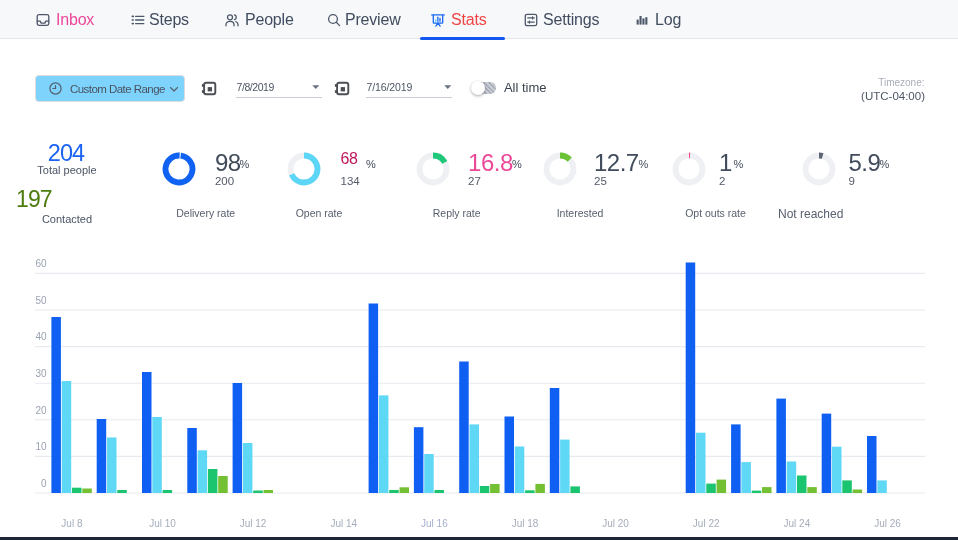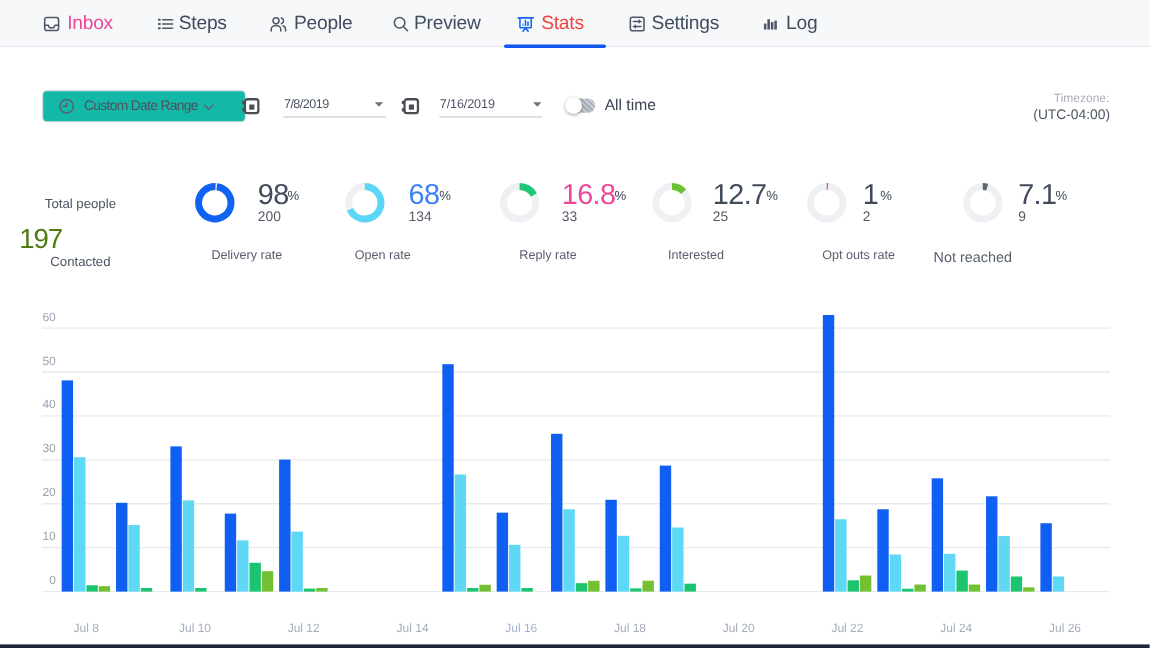--- a/index.html
+++ b/index.html
@@ -50,21 +50,21 @@
         <g fill="#4c5768">
           <rect x="1.6" y="6.6" width="2.1" height="5"></rect>
           <rect x="4.5" y="3" width="2.1" height="8.6"></rect>
           <rect x="7.4" y="5.4" width="2.1" height="6.2"></rect>
           <rect x="10.3" y="4.2" width="2.1" height="7.4"></rect>
         </g>
       </svg></div>
 <div style="position:absolute;left:655px;top:12px;font-size:16px;line-height:1;color:#414d5f;letter-spacing:-0.2px">Log</div>
 <div style="position:absolute;left:420px;top:36.5px;width:85px;height:3.5px;border-radius:2px;background:#1257f0"></div>
 
-<div style="position:absolute;left:35px;top:74.5px;width:170px;height:27px;border:1px solid #d9dce2;border-radius:4px;background:#14b8a6;box-sizing:border-box">
+<div style="position:absolute;left:35px;top:74.5px;width:150px;height:27px;border:1px solid #d9dce2;border-radius:4px;background:#7dd3fc;box-sizing:border-box">
 <svg width="13" height="13" viewBox="0 0 13 13" style="position:absolute;left:13px;top:6.5px">
         <circle cx="6.5" cy="6.5" r="5.6" stroke="#555e6d" stroke-width="1.2" fill="none"></circle>
         <path d="M6.5 3.5v3h-2.6" stroke="#555e6d" stroke-width="1.2" fill="none" stroke-linecap="round"></path>
       </svg>
 <div style="position:absolute;left:34px;top:8.2px;font-size:11.5px;line-height:1;color:#4a5260;letter-spacing:-0.55px">Custom Date Range</div>
 <svg width="8" height="5" viewBox="0 0 8 5" style="position:absolute;left:134px;top:11px">
         <path d="M0.5 0.5L4 4L7.5 0.5" stroke="#5b6472" stroke-width="1.3" fill="none" stroke-linecap="round"></path>
       </svg>
 </div>
 <svg width="16" height="15" viewBox="0 0 16 15" style="position:absolute;left:201px;top:81px">
@@ -88,47 +88,48 @@
 <svg width="7.5" height="4.3" viewBox="0 0 7.5 4.3" style="position:absolute;left:443.6px;top:85.3px">
       <path d="M0.3 0.3L3.75 3.9L7.2 0.3Z" fill="#6a7280"></path>
     </svg>
 <div style="position:absolute;left:365.8px;top:97px;width:86px;height:1px;background:#c9cdd3"></div>
 <div style="position:absolute;left:471.9px;top:82px;width:24.5px;height:11.8px;border-radius:6px;background:repeating-linear-gradient(45deg,#a8aeb9 0,#a8aeb9 1.6px,#c8ccd3 1.6px,#c8ccd3 3.2px)"></div>
 <div style="position:absolute;left:470.9px;top:80.7px;width:14.4px;height:14.4px;border-radius:50%;background:#fff;box-shadow:0 1px 3px rgba(0,0,0,0.35)"></div>
 <div style="position:absolute;left:503.9px;top:81.2px;font-size:13px;line-height:1;color:#3a4350">All time</div>
 <div style="position:absolute;right:33.5px;top:77.5px;font-size:10px;line-height:1;color:#a9aeb9">Timezone:</div>
 <div style="position:absolute;right:33px;top:91.2px;font-size:11.5px;line-height:1;color:#4d5564">(UTC-04:00)</div>
 
+<div style="position:absolute;left:16px;top:142.4px;width:100px;text-align:center;font-size:23.5px;line-height:1;color:#1b64f2;letter-spacing:-0.9px">204</div>
 <div style="position:absolute;left:17px;top:165.2px;width:100px;text-align:center;font-size:11px;line-height:1;color:#4a5464">Total people</div>
 <div style="position:absolute;left:16px;top:188.3px;width:100px;text-align:left;font-size:23px;line-height:1;color:#4d7c0f;letter-spacing:-0.9px">197</div>
 <div style="position:absolute;left:17px;top:213.7px;width:100px;text-align:center;font-size:11px;line-height:1;color:#4a5464">Contacted</div>
 
 <svg width="34" height="34" viewBox="0 0 34 34" style="position:absolute;left:161.7px;top:151.7px">
       <circle cx="17" cy="17" r="13.5" stroke="#eef0f3" stroke-width="5.8" fill="none"></circle>
       <circle cx="17" cy="17" r="13.5" stroke="#1062f2" stroke-width="5.8" fill="none" stroke-dasharray="83.13 84.82" transform="rotate(-82.8 17 17)"></circle>
     </svg>
 <div style="position:absolute;left:214.9px;top:151.0px;font-size:24px;line-height:1;color:#414b5c;letter-spacing:-0.5px">98</div>
 <div style="position:absolute;left:239.5px;top:159.2px;font-size:11px;line-height:1;color:#414b5c">%</div>
 <div style="position:absolute;left:214.9px;top:176.1px;font-size:11.5px;line-height:1;color:#525a68">200</div>
 <div style="position:absolute;left:135.7px;top:208.2px;width:140px;text-align:center;font-size:10.5px;line-height:1;color:#58606e">Delivery rate</div>
 <svg width="34" height="34" viewBox="0 0 34 34" style="position:absolute;left:286.6px;top:151.7px">
       <circle cx="17" cy="17" r="13.5" stroke="#eef0f3" stroke-width="5.8" fill="none"></circle>
       <circle cx="17" cy="17" r="13.5" stroke="#5cd6f6" stroke-width="5.8" fill="none" stroke-dasharray="57.68 84.82" transform="rotate(-90 17 17)"></circle>
     </svg>
-<div style="position:absolute;left:340.5px;top:151.0px;font-size:24px;line-height:1;color:#3b82f6;letter-spacing:-0.5px">68</div>
+<div style="position:absolute;left:340.5px;top:151.0px;font-size:16px;line-height:1;color:#be185d;letter-spacing:-0.5px">68</div>
 <div style="position:absolute;left:366.0px;top:159.2px;font-size:11px;line-height:1;color:#414b5c">%</div>
 <div style="position:absolute;left:340.5px;top:176.1px;font-size:11.5px;line-height:1;color:#525a68">134</div>
 <div style="position:absolute;left:249px;top:208.2px;width:140px;text-align:center;font-size:10.5px;line-height:1;color:#58606e">Open rate</div>
 <svg width="34" height="34" viewBox="0 0 34 34" style="position:absolute;left:416.2px;top:151.7px">
       <circle cx="17" cy="17" r="13.5" stroke="#eef0f3" stroke-width="5.8" fill="none"></circle>
       <circle cx="17" cy="17" r="13.5" stroke="#1ec878" stroke-width="5.8" fill="none" stroke-dasharray="14.25 84.82" transform="rotate(-90 17 17)"></circle>
     </svg>
 <div style="position:absolute;left:468.1px;top:151.0px;font-size:24px;line-height:1;color:#ec4899;letter-spacing:-0.5px">16.8</div>
 <div style="position:absolute;left:512.0px;top:159.2px;font-size:11px;line-height:1;color:#414b5c">%</div>
-<div style="position:absolute;left:468.1px;top:176.1px;font-size:11.5px;line-height:1;color:#525a68">33</div>
+<div style="position:absolute;left:468.1px;top:176.1px;font-size:11.5px;line-height:1;color:#525a68">27</div>
 <div style="position:absolute;left:386.7px;top:208.2px;width:140px;text-align:center;font-size:10.5px;line-height:1;color:#58606e">Reply rate</div>
 <svg width="34" height="34" viewBox="0 0 34 34" style="position:absolute;left:543.4px;top:151.7px">
       <circle cx="17" cy="17" r="13.5" stroke="#eef0f3" stroke-width="5.8" fill="none"></circle>
       <circle cx="17" cy="17" r="13.5" stroke="#6cc235" stroke-width="5.8" fill="none" stroke-dasharray="10.77 84.82" transform="rotate(-90 17 17)"></circle>
     </svg>
 <div style="position:absolute;left:594.0px;top:151.0px;font-size:24px;line-height:1;color:#414b5c;letter-spacing:-0.5px">12.7</div>
 <div style="position:absolute;left:638.5px;top:159.2px;font-size:11px;line-height:1;color:#414b5c">%</div>
 <div style="position:absolute;left:594.0px;top:176.1px;font-size:11.5px;line-height:1;color:#525a68">25</div>
 <div style="position:absolute;left:510.0px;top:208.2px;width:140px;text-align:center;font-size:10.5px;line-height:1;color:#58606e">Interested</div>
 <svg width="34" height="34" viewBox="0 0 34 34" style="position:absolute;left:672.0px;top:151.7px">
@@ -136,21 +137,21 @@
       <circle cx="17" cy="17" r="13.5" stroke="#f2408a" stroke-width="5.8" fill="none" stroke-dasharray="1.02 84.82" transform="rotate(-90 17 17)"></circle>
     </svg>
 <div style="position:absolute;left:719.0px;top:151.0px;font-size:24px;line-height:1;color:#414b5c;letter-spacing:-0.5px">1</div>
 <div style="position:absolute;left:733.5px;top:159.2px;font-size:11px;line-height:1;color:#414b5c">%</div>
 <div style="position:absolute;left:719.0px;top:176.1px;font-size:11.5px;line-height:1;color:#525a68">2</div>
 <div style="position:absolute;left:645.5px;top:208.2px;width:140px;text-align:center;font-size:10.5px;line-height:1;color:#58606e">Opt outs rate</div>
 <svg width="34" height="34" viewBox="0 0 34 34" style="position:absolute;left:802.0px;top:151.7px">
       <circle cx="17" cy="17" r="13.5" stroke="#eef0f3" stroke-width="5.8" fill="none"></circle>
       <circle cx="17" cy="17" r="13.5" stroke="#5e6575" stroke-width="5.8" fill="none" stroke-dasharray="3.73 84.82" transform="rotate(-90 17 17)"></circle>
     </svg>
-<div style="position:absolute;left:848.5px;top:151.0px;font-size:24px;line-height:1;color:#414b5c;letter-spacing:-0.5px">7.1</div>
+<div style="position:absolute;left:848.5px;top:151.0px;font-size:24px;line-height:1;color:#414b5c;letter-spacing:-0.5px">5.9</div>
 <div style="position:absolute;left:879.5px;top:159.2px;font-size:11px;line-height:1;color:#414b5c">%</div>
 <div style="position:absolute;left:848.5px;top:176.1px;font-size:11.5px;line-height:1;color:#525a68">9</div>
 <div style="position:absolute;left:778px;top:208.2px;width:140px;text-align:left;font-size:12px;line-height:1;color:#58606e">Not reached</div>
 <svg width="958" height="541" viewBox="0 0 958 541" style="position:absolute;left:0;top:0" font-family="Liberation Sans, sans-serif">
 <line x1="35" y1="493.0" x2="925" y2="493.0" stroke="#e7eaee" stroke-width="1.1"></line>
 <line x1="35" y1="456.4" x2="925" y2="456.4" stroke="#e7eaee" stroke-width="1.1"></line>
 <line x1="35" y1="419.8" x2="925" y2="419.8" stroke="#e7eaee" stroke-width="1.1"></line>
 <line x1="35" y1="383.2" x2="925" y2="383.2" stroke="#e7eaee" stroke-width="1.1"></line>
 <line x1="35" y1="346.6" x2="925" y2="346.6" stroke="#e7eaee" stroke-width="1.1"></line>
 <line x1="35" y1="310.0" x2="925" y2="310.0" stroke="#e7eaee" stroke-width="1.1"></line>

